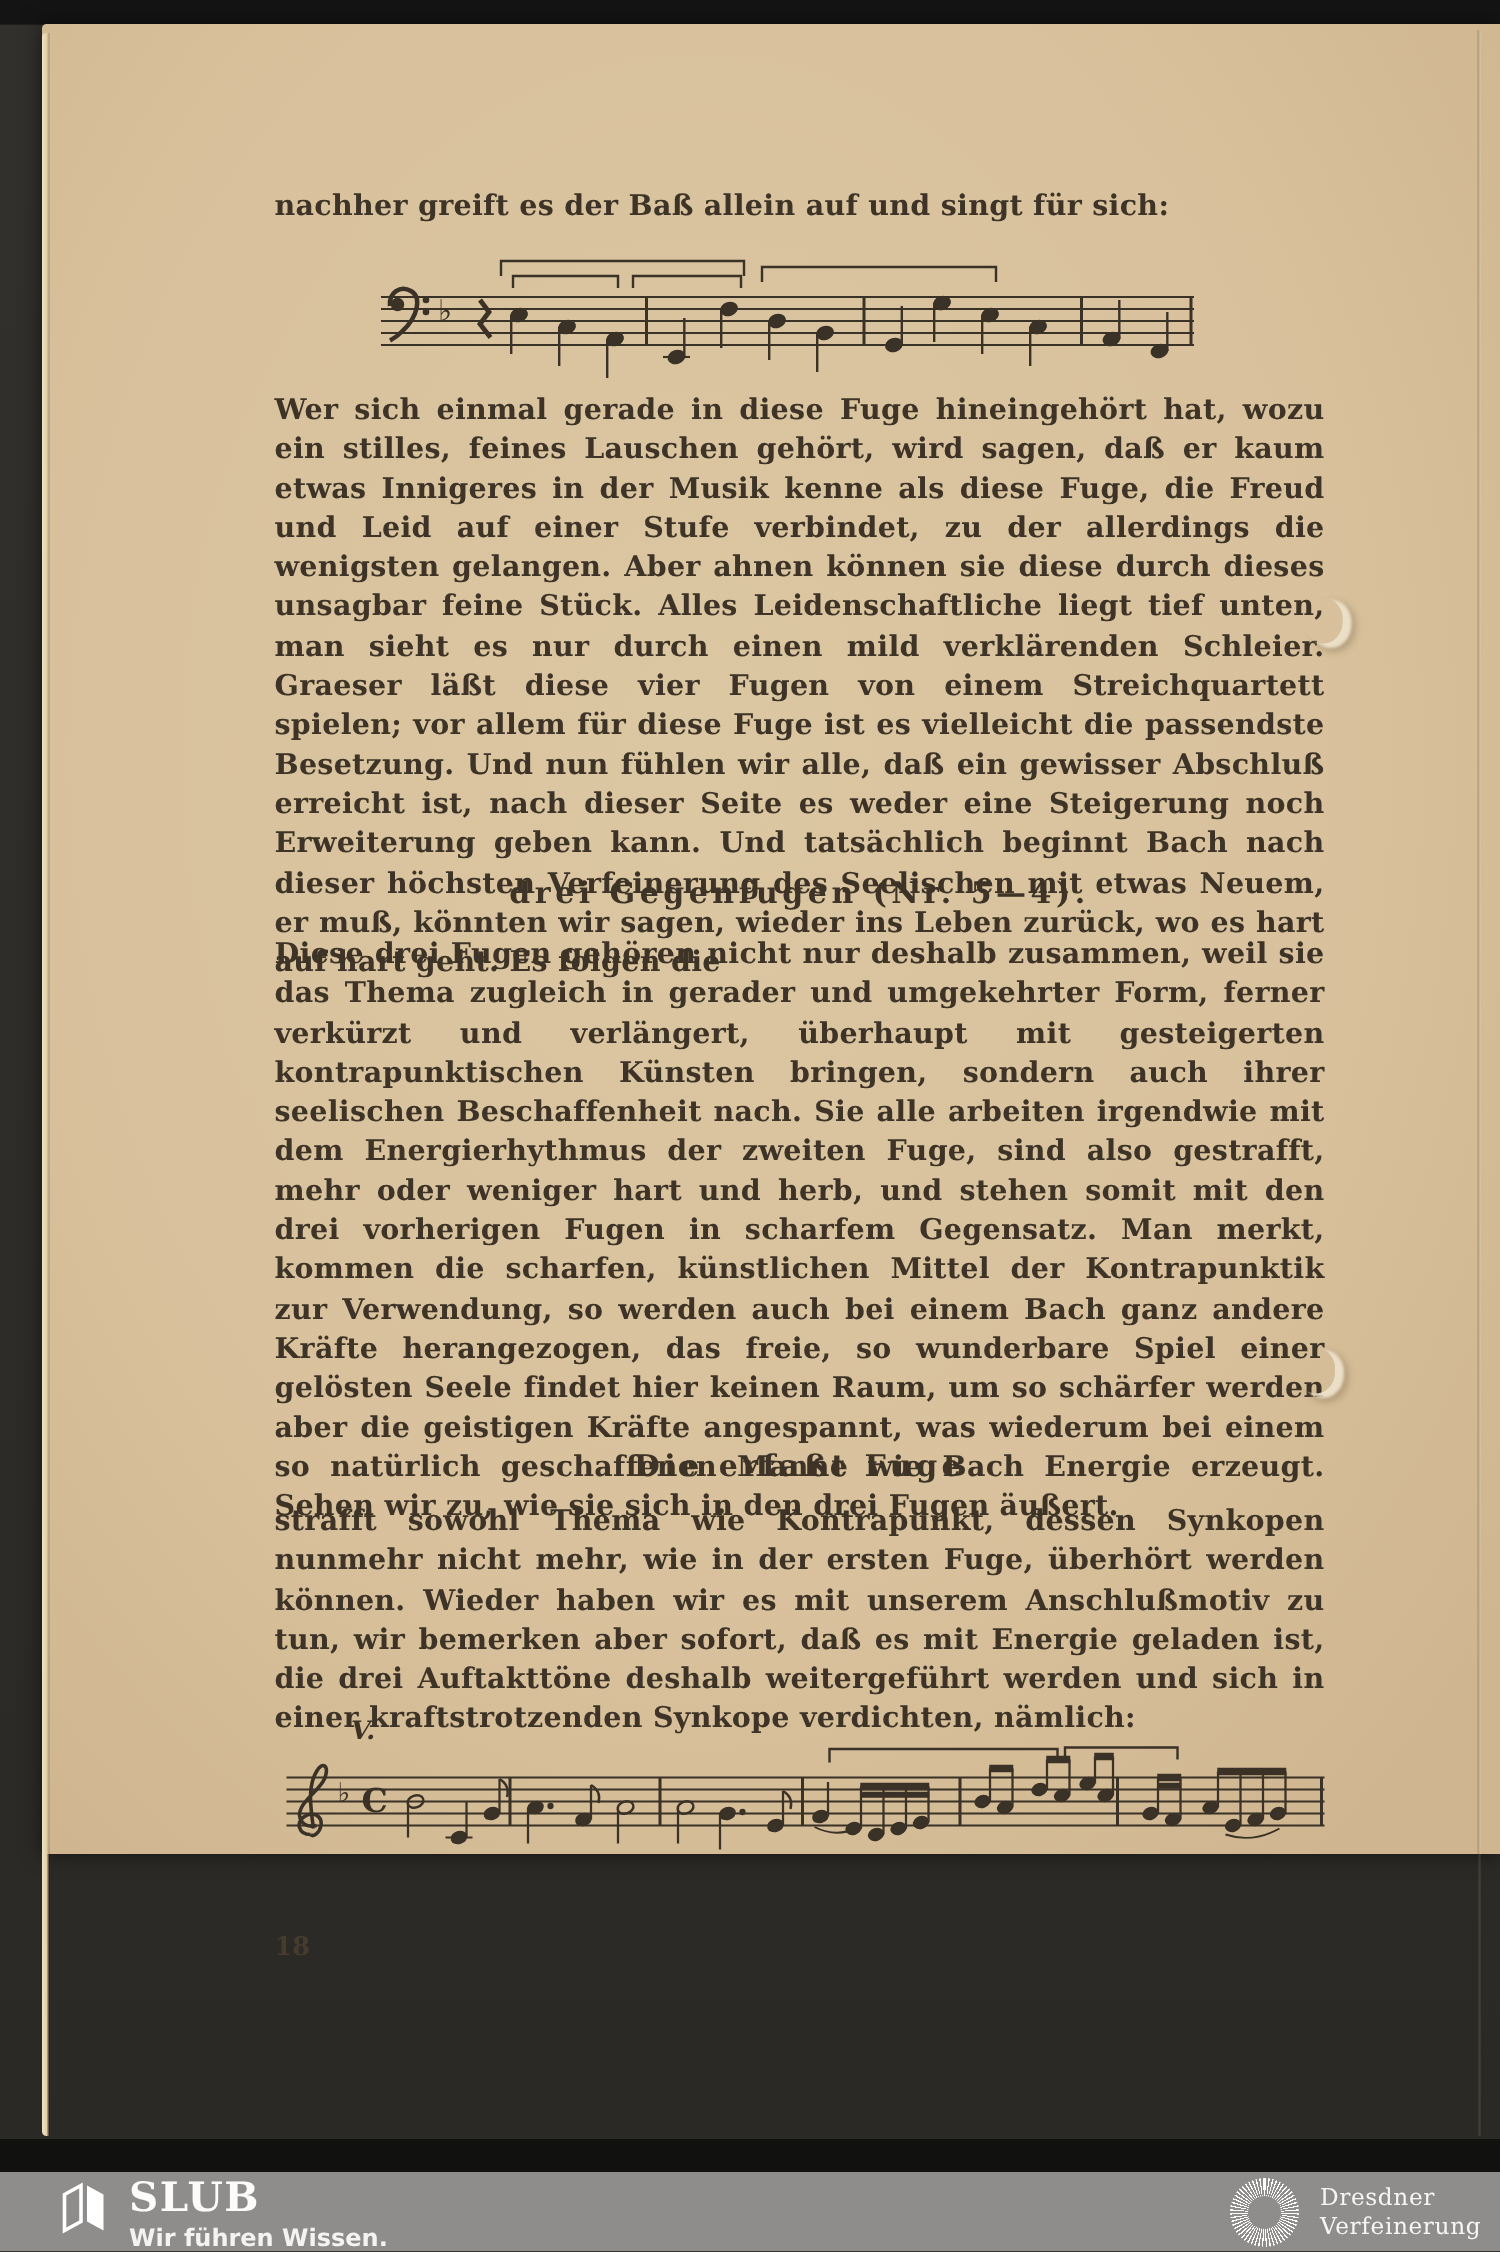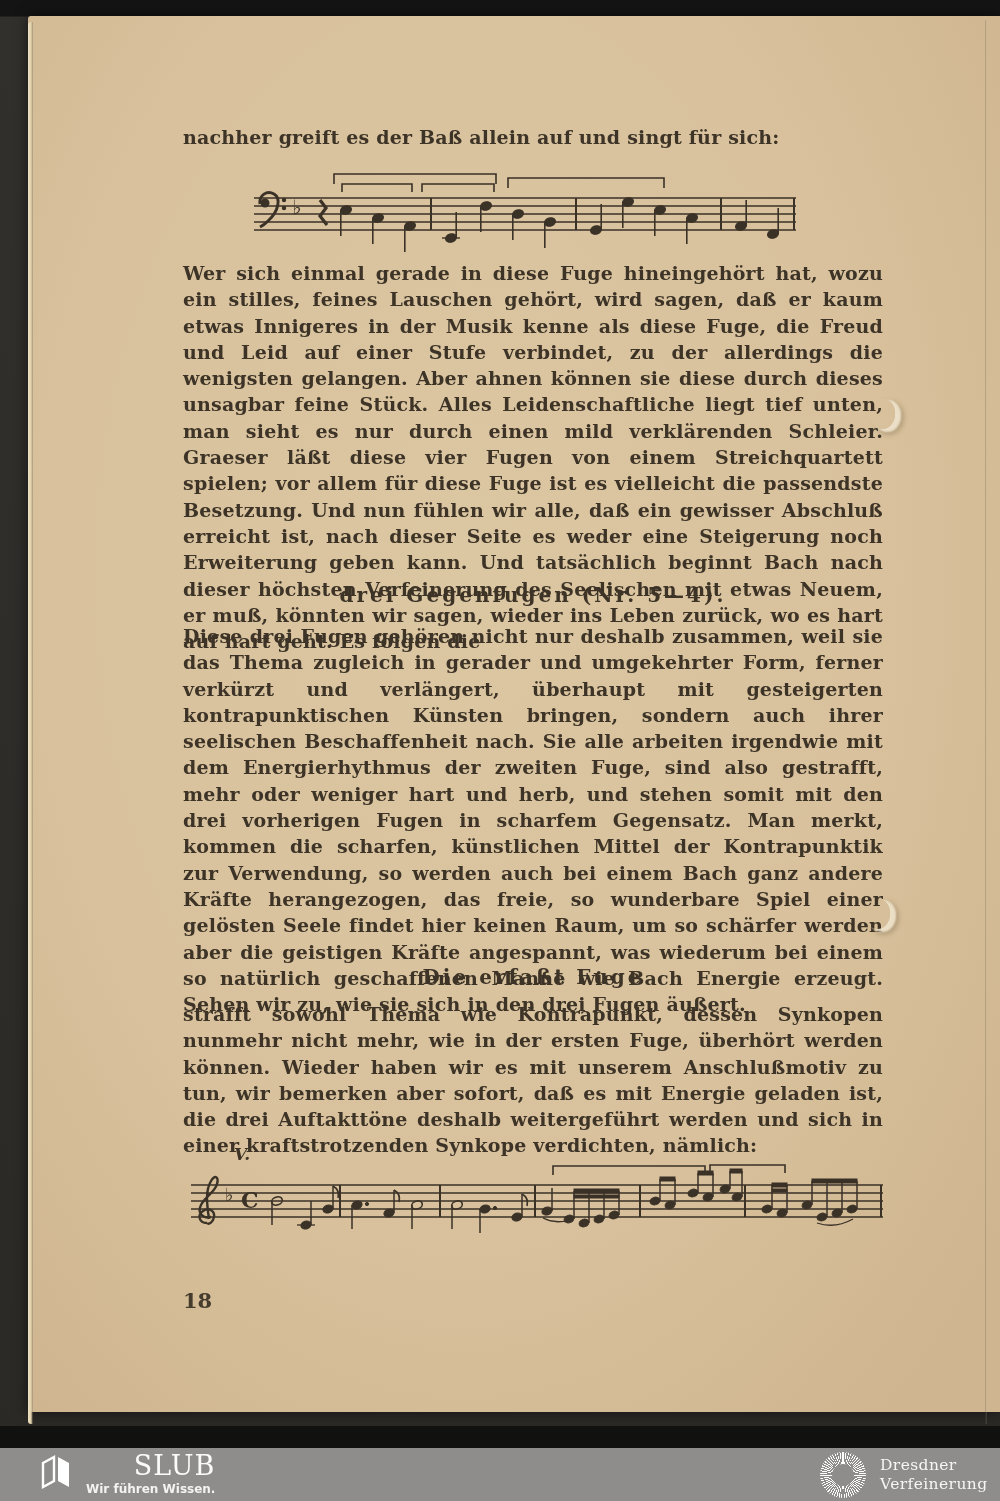--- a/index.html
+++ b/index.html
@@ -1,37 +1,37 @@
 <!DOCTYPE html>
 <html><head>
 <meta charset="utf-8">
 <style>
   html,body{margin:0;padding:0;background:#2a2724;}
   .scan{position:relative;width:1000px;height:1501px;background:linear-gradient(180deg,#141414 0,#141414 16px,#32302d 17px,#2b2926 100%);overflow:hidden;font-family:"DejaVu Serif",serif;}
-  .page{position:absolute;left:28px;top:16px;width:972px;height:1396px;background:radial-gradient(ellipse at 45% 40%, #dcc7a3 0%, #d8c19c 55%, #cfb690 90%);border-radius:3px 0 0 2px;box-shadow:0 0 14px rgba(0,0,0,0.55);}
+  .page{position:absolute;left:28px;top:16px;width:972px;height:1220px;background:radial-gradient(ellipse at 45% 40%, #dcc7a3 0%, #d8c19c 55%, #cfb690 90%);border-radius:3px 0 0 2px;box-shadow:0 0 14px rgba(0,0,0,0.55);}
   .page-edge-left{position:absolute;left:0;top:6px;width:5px;height:1402px;background:linear-gradient(90deg,#efe2c4 0,#e2d0ab 60%,rgba(0,0,0,0.22) 100%);border-radius:3px 0 0 3px;}
   .fold-line{position:absolute;left:957px;top:4px;width:2px;height:1404px;background:linear-gradient(90deg,rgba(60,45,25,0.28),rgba(255,255,255,0.14));}
   .bottom-gap{position:absolute;left:0;top:1426px;width:1000px;height:22px;background:#111110;}
 
   .punch-hole{position:absolute;width:26px;height:30px;border-radius:50% 46% 50% 52%;background:radial-gradient(circle at 45% 50%, #23//1 0, #231c13 0%, #19140d 70%);box-shadow:5px 2px 2px 1px rgba(244,234,212,0.85), 7px 4px 4px 2px rgba(120,100,70,0.35);}
   .hole-1{left:869px;top:399px;}
   .hole-2{left:864px;top:899px;}
 
   .body-text{position:absolute;left:155px;width:700px;color:#3d3427;font-size:19px;line-height:26.3px;text-align:justify;font-weight:bold;letter-spacing:0.2px;}
   .intro-line{position:absolute;left:155px;top:110px;width:700px;color:#3d3427;font-size:19px;font-weight:bold;letter-spacing:0.2px;}
   .center-heading{position:absolute;left:155px;width:700px;text-align:center;color:#3d3427;font-size:20px;font-weight:bold;letter-spacing:3px;}
-  .page-number{position:absolute;left:155px;top:1272px;color:#463c2e;font-size:21px;font-weight:bold;font-family:"DejaVu Serif",serif;}
+  .page-number{position:absolute;left:155px;top:1272px;color:#463c2e;font-size:17px;font-weight:bold;font-family:"DejaVu Serif",serif;}
   .staff-label{position:absolute;left:206px;top:1128px;color:#3d3427;font-size:17px;font-style:italic;font-weight:bold;}
   svg.music{position:absolute;}
   .music *{stroke-linecap:butt;}
 
   .footer{position:absolute;left:0;top:1448px;width:1000px;height:53px;background:#8e8d8b;}
   .slub-block{position:absolute;left:40px;top:3px;display:flex;}
-  .slub-text .name{font-family:"DejaVu Serif",serif;font-weight:normal;font-size:27px;color:#fbfbfa;letter-spacing:1px;line-height:30px;text-align:right;}
-  .slub-text .tagline{font-family:"DejaVu Sans",sans-serif;font-weight:bold;font-size:12px;color:#f4f3f1;margin-top:1px;}
+  .slub-text .name{font-family:"DejaVu Serif",serif;font-weight:bold;font-size:27px;color:#fbfbfa;letter-spacing:1px;line-height:30px;}
+  .slub-text .tagline{font-family:"DejaVu Sans",sans-serif;font-weight:bold;font-size:16px;color:#f4f3f1;margin-top:1px;}
   .book-icon{margin-right:14px;margin-top:3px;}
   .partner-block{position:absolute;left:820px;top:4px;display:flex;align-items:center;}
   .starburst{width:46px;height:46px;border-radius:50%;background:repeating-conic-gradient(#ffffff 0deg 2.5deg, rgba(255,255,255,0) 2.5deg 6.5deg);position:relative;margin-right:14px;}
   .starburst::after{content:"";position:absolute;left:12px;top:12px;width:22px;height:22px;border-radius:50%;background:#8e8d8b;}
   .partner-text{font-family:"DejaVu Serif",serif;font-size:15.5px;color:#f7f6f4;line-height:19px;letter-spacing:0.4px;}
 </style>
 </head>
 <body>
 
 <div class="scan">

